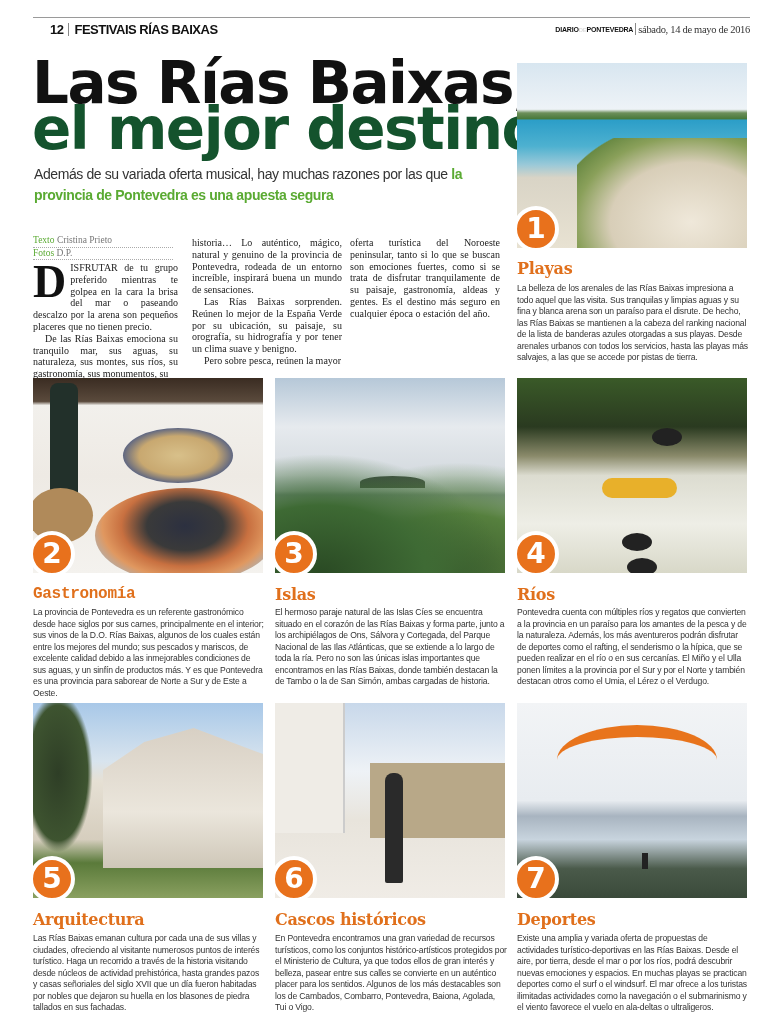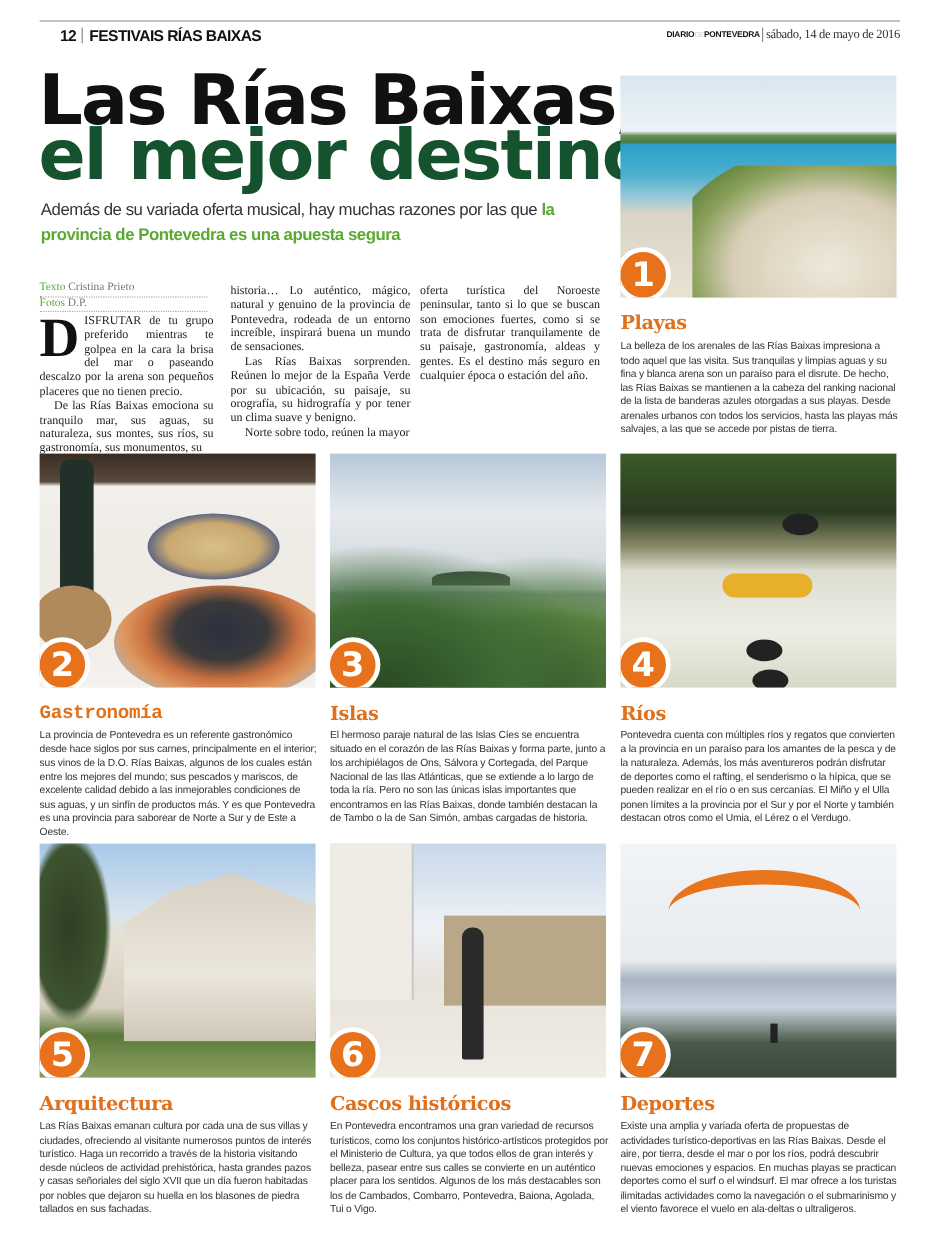--- a/index.html
+++ b/index.html
@@ -100,21 +100,21 @@
   <div class="row"><span class="k">Fotos</span> <span class="v">D.P.</span></div>
 </div>
 
 <div class="col col1">
   <p class="first"><span class="dropcap">D</span><span>ISFRUTAR de tu grupo preferido mientras te golpea en la cara la brisa del mar o paseando descalzo por la arena son pequeños placeres que no tienen precio.</span></p>
   <p>De las Rías Baixas emociona su tranquilo mar, sus aguas, su naturaleza, sus montes, sus ríos, su gastronomía, sus monumentos, su</p>
 </div>
 <div class="col col2">
   <p class="first">historia… Lo auténtico, mágico, natural y genuino de la provincia de Pontevedra, rodeada de un entorno increíble, inspirará buena un mundo de sensaciones.</p>
   <p>Las Rías Baixas sorprenden. Reúnen lo mejor de la España Verde por su ubicación, su paisaje, su orografía, su hidrografía y por tener un clima suave y benigno.</p>
-  <p>Norte sobre todo, reúnen la mayor</p>
+  <p>Pero sobre pesca, reúnen la mayor</p>
 </div>
 <div class="col col3">
   <p class="first">oferta turística del Noroeste peninsular, tanto si lo que se buscan son emociones fuertes, como si se trata de disfrutar tranquilamente de su paisaje, gastronomía, aldeas y gentes. Es el destino más seguro en cualquier época o estación del año.</p>
 </div>
 
 <div class="photo ph-playas">
   <div class="dune"></div>
   <div class="badge">1</div>
 </div>
 <div class="sect-title" style="left:517px; top:259px;">Playas</div>

